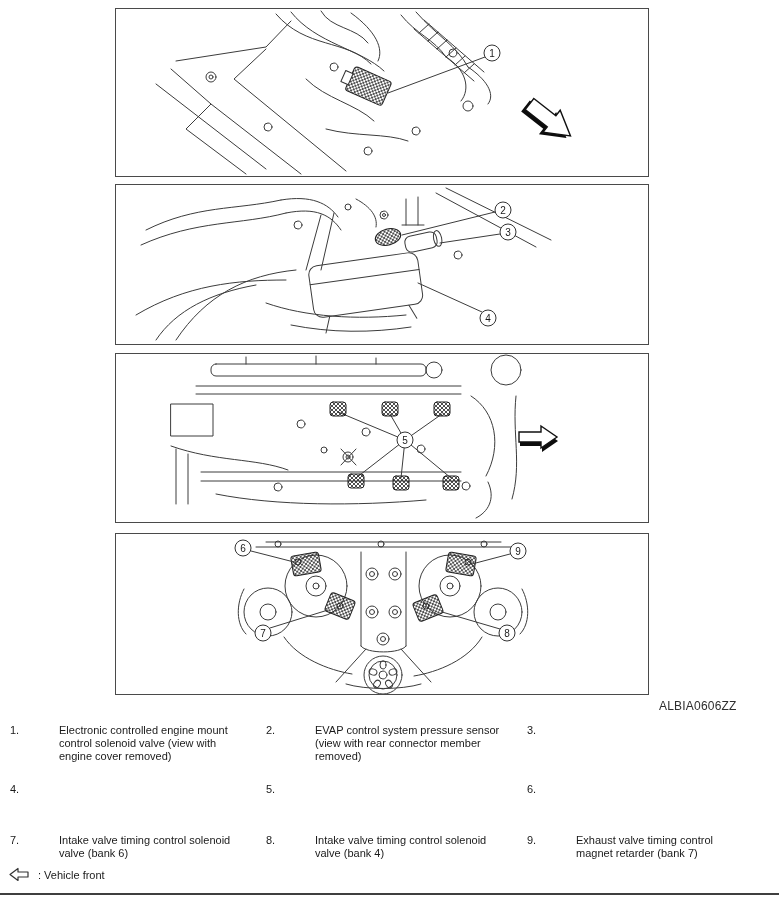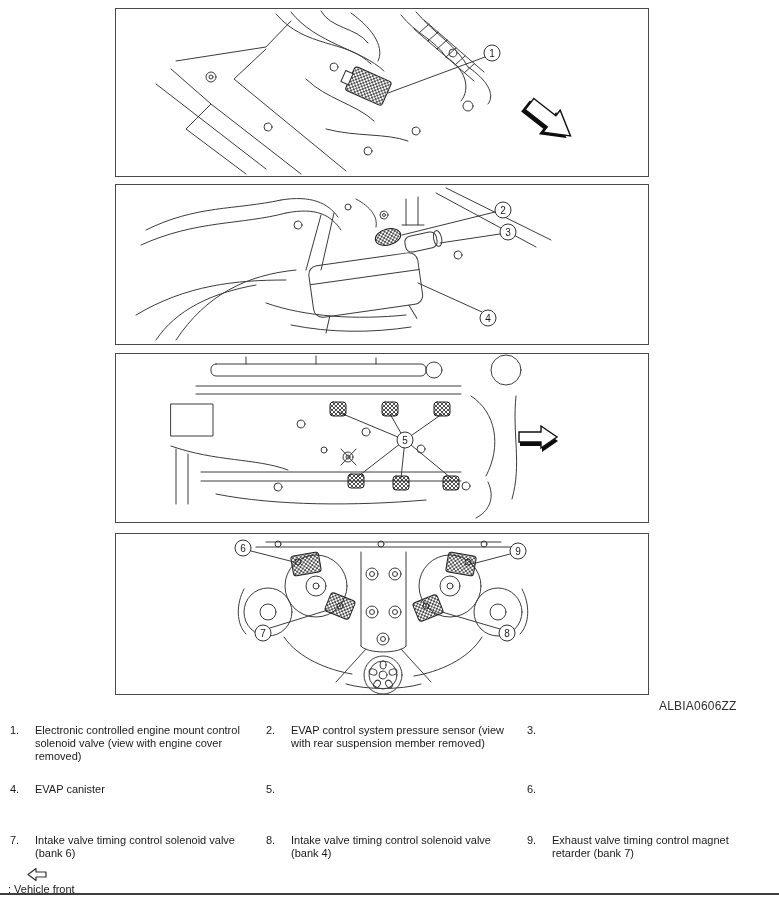--- a/index.html
+++ b/index.html
@@ -11,22 +11,22 @@
   #panel2{top:184px;height:161px;}
   #panel3{top:353px;height:170px;}
   #panel4{top:533px;height:162px;}
   .figure-code{position:absolute;left:659px;top:699px;font-size:12px;color:#2e2e2e;letter-spacing:.2px;}
   .legend-row{position:absolute;left:10px;width:762px;display:grid;grid-template-columns:256px 261px 243px;}
   #lrow1{top:724px;}
   #lrow2{top:783px;}
   #lrow3{top:834px;}
   .cell{display:flex;align-items:flex-start;}
   .num{flex:0 0 25px;font-size:11px;line-height:13px;}
-  .txt{flex:1;padding-right:22px;font-size:11px;line-height:13px;}
-  .vfront{position:absolute;left:8px;top:867px;display:flex;align-items:center;flex-direction:column;}
+  .txt{flex:1;padding-right:22px;font-size:11px;line-height:13px;margin-left:24px;}
+  .vfront{position:absolute;left:8px;top:867px;display:flex;align-items:center;}
   .vfront svg{margin-right:8px;}
   .vfront .vtxt{font-size:11px;line-height:14px;}
   .bottom-rule{position:absolute;left:0;top:893px;width:779px;height:2px;background:#3f3f3f;}
   .co{font-size:10px;fill:#1a1a1a;font-family:"Liberation Sans",sans-serif;}
   .ln{stroke:#3c3c3c;fill:none;stroke-width:1;stroke-linecap:round;stroke-linejoin:round;}
 </style>
 </head>
 <body>
 
 <div class="page">
@@ -295,31 +295,30 @@
 
   <div class="figure-code">ALBIA0606ZZ</div>
 
   <div class="legend-row" id="lrow1">
     <div class="cell">
       <span class="num">1.</span>
       <span class="txt">Electronic controlled engine mount control solenoid valve (view with engine cover removed)</span>
     </div>
     <div class="cell">
       <span class="num">2.</span>
-      <span class="txt">EVAP control system pressure sensor (view with rear suspension member removed)</span>
+      <span class="txt">EVAP control system pressure sensor (view with rear connector member removed)</span>
     </div>
     <div class="cell">
       <span class="num">3.</span>
     </div>
   </div>
 
   <div class="legend-row" id="lrow2">
     <div class="cell">
       <span class="num">4.</span>
-      <span class="txt">EVAP canister</span>
     </div>
     <div class="cell">
       <span class="num">5.</span>
     </div>
     <div class="cell">
       <span class="num">6.</span>
     </div>
   </div>
 
   <div class="legend-row" id="lrow3">

